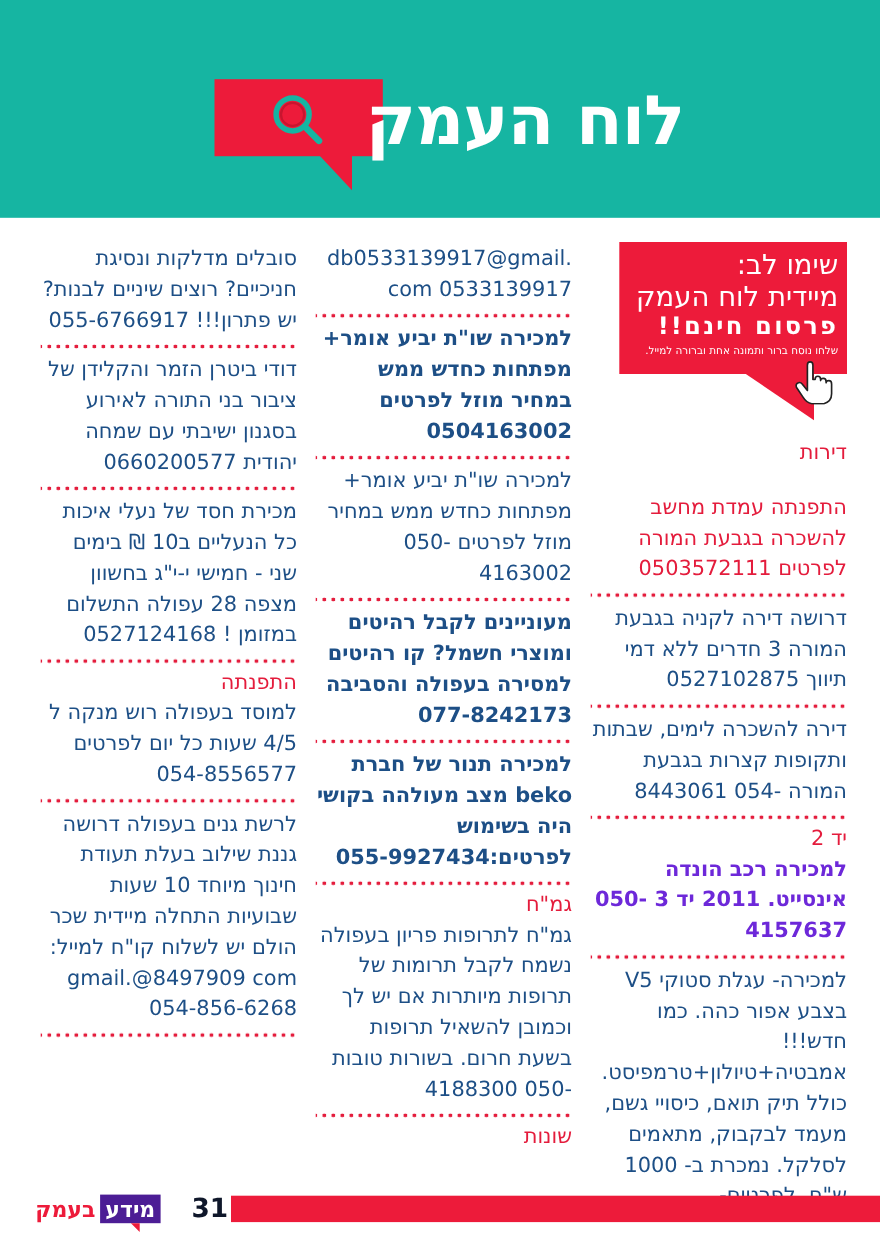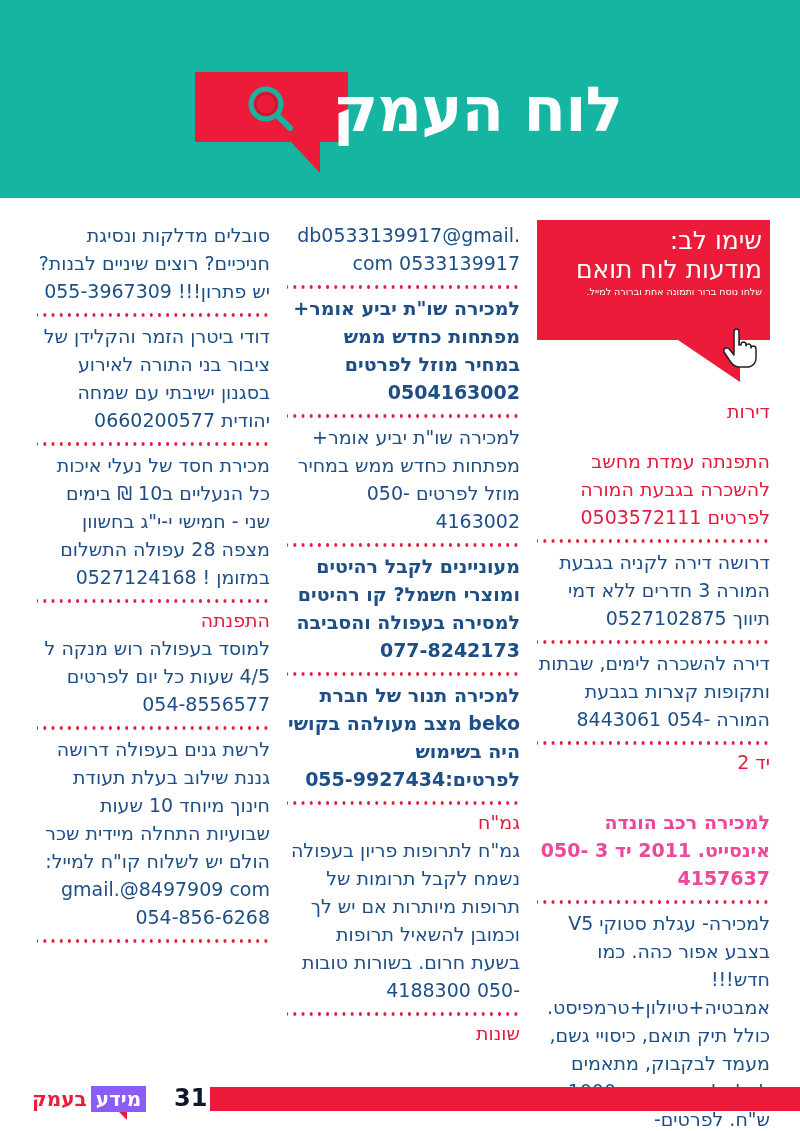--- a/index.html
+++ b/index.html
@@ -36,41 +36,41 @@
     }
     .col {
       position: absolute; top: 0; width: 233px;
       direction: rtl; text-align: right;
     }
     .col-right { right: 0; }
     .col-mid { right: 250px; }
     .col-left { right: 500px; }
 
     .notice {
-      position: relative; width: 233px; height: 120px; background: #ed1b3a;
+      position: relative; width: 207px; height: 120px; background: #ed1b3a;
       color: #fff; padding: 6px 8px 0 4px; text-align: right;
     }
     .notice-l1 { font-size: 25px; line-height: 29px; }
     .notice-l2 { font-size: 25px; line-height: 29px; }
     .notice-l3 { font-size: 22px; line-height: 28px; font-weight: bold; letter-spacing: 2px; }
     .notice-l4 { font-size: 9.5px; line-height: 16px; white-space: nowrap; text-align: right; }
     .notice-tail {
       position: absolute; right: 30px; bottom: -42px; width: 0; height: 0;
       border-right: 0 solid transparent;
       border-left: 62px solid transparent;
       border-top: 42px solid #ed1b3a;
     }
     .hand-icon {
       position: absolute; right: 12px; bottom: -28px; width: 36px; height: 40px;
     }
 
     .item { font-size: 19px; line-height: 28px; color: #1d4f86; padding: 1px 0 3px 0; }
     .item.bold { font-weight: bold; }
     .item.red { color: #e41c3c; margin-top: 22px; }
-    .item.red-bold { color: #ec4899; font-weight: bold; margin-top: 32px; }
+    .item.red-bold { color: #6d28d9; font-weight: bold; }
     .section-label { font-size: 19px; line-height: 26px; color: #e41c3c; }
     .sep {
       height: 8px; margin: 3px 0 2px 0;
       background-image: radial-gradient(circle, #e41c3c 1.6px, transparent 1.9px);
       background-size: 8.2px 8px; background-repeat: repeat-x; background-position: right center;
     }
     .ltr { direction: ltr; unicode-bidi: isolate; }
 
     .footer-bar {
       position: absolute; left: 210px; top: 1087px; width: 590px; height: 24px;
@@ -80,21 +80,21 @@
       position: absolute; left: 174px; top: 1080px; height: 36px;
       font-family: "DejaVu Sans", sans-serif; font-weight: bold; font-size: 24px; line-height: 36px;
       color: #0f172a;
     }
     .footer-logo {
       position: absolute; left: 28px; top: 1084px; height: 30px; direction: rtl;
       font-family: "DejaVu Sans", sans-serif; font-weight: bold; font-size: 20px; line-height: 30px;
       display: flex; align-items: center;
     }
     .footer-logo-a {
-      background: #8b5cf6; color: #fff; padding: 0 5px; position: relative; height: 26px; line-height: 26px;
+      background: #4c1d95; color: #fff; padding: 0 5px; position: relative; height: 26px; line-height: 26px;
     }
     .footer-logo-a::after {
       content: ""; position: absolute; left: 28px; bottom: -8px;
       border-left: 8px solid transparent; border-top: 8px solid #ed1b3a;
     }
     .footer-logo-b { color: #ed1b3a; padding: 0 4px; }
   </style>
 </head>
 <body>
 
@@ -107,21 +107,22 @@
     <line x1="37" y1="35" x2="50" y2="48" stroke="#16b5a2" stroke-width="6" stroke-linecap="round"></line>
   </svg>
   <div class="header-title">לוח העמק</div>
 </div>
 
 <div class="columns">
 
   <div class="col col-right">
     <div class="notice">
       <div class="notice-l1">שימו לב:</div>
-      <div class="notice-l2">מודעות לוח תואם</div>
+      <div class="notice-l2">מיידית לוח העמק</div>
+      <div class="notice-l3">פרסום חינם!!</div>
       <div class="notice-l4">שלחו נוסח ברור ותמונה אחת וברורה למייל.</div>
       <div class="notice-tail"></div>
       <svg class="hand-icon" viewBox="0 0 36 40">
         <path d="M12 4 Q12 1 14.5 1 Q17 1 17 4 L17 17 L19 17 Q19 14 21.5 14 Q24 14 24 17 L24 18 Q24 16 26.5 16 Q29 16 29 19 L29 20 Q29 18 31.5 18 Q34 18 34 21 L34 30 Q34 37 27 39 L16 39 Q11 38 8 33 L2 24 Q1 21 4 20 Q6 19 8 22 L12 27 Z" fill="#ffffff" stroke="#222" stroke-width="1.5" stroke-linejoin="round"></path>
       </svg>
     </div>
     <div style="height:58px"></div>
     <div class="section-label">דירות</div>
     <div class="item red">התפנתה עמדת מחשב להשכרה בגבעת המורה לפרטים 0503572111</div>
     <div class="sep"></div>
@@ -149,21 +150,21 @@
     <div class="sep"></div>
     <div class="item bold">למכירה תנור של חברת beko מצב מעולהה בקושי היה בשימוש לפרטים:055-9927434</div>
     <div class="sep"></div>
     <div class="section-label">גמ"ח</div>
     <div class="item">גמ"ח לתרופות פריון בעפולה נשמח לקבל תרומות של תרופות מיותרות אם יש לך וכמובן להשאיל תרופות בשעת חרום. בשורות טובות -050 4188300</div>
     <div class="sep"></div>
     <div class="section-label">שונות</div>
   </div>
 
   <div class="col col-left">
-    <div class="item">סובלים מדלקות ונסיגת חניכיים? רוצים שיניים לבנות?יש פתרון!!! 055-3967309</div>
+    <div class="item">סובלים מדלקות ונסיגת חניכיים? רוצים שיניים לבנות?יש פתרון!!! 055-6766917</div>
     <div class="sep"></div>
     <div class="item">דודי ביטרן הזמר והקלידן של ציבור בני התורה לאירוע בסגנון ישיבתי עם שמחה יהודית 0660200577</div>
     <div class="sep"></div>
     <div class="item">מכירת חסד של נעלי איכות כל הנעליים ב10 ₪ בימים שני - חמישי י-י"ג בחשוון מצפה 28 עפולה התשלום במזומן ! 0527124168</div>
     <div class="sep"></div>
     <div class="section-label">התפנתה</div>
     <div class="item">למוסד בעפולה רוש מנקה ל 4/5 שעות כל יום לפרטים 054-8556577</div>
     <div class="sep"></div>
     <div class="item">לרשת גנים בעפולה דרושה גננת שילוב בעלת תעודת חינוך מיוחד 10 שעות שבועיות התחלה מיידית שכר הולם יש לשלוח קו"ח למייל: gmail.@8497909 com  054-856-6268</div>
     <div class="sep"></div>

